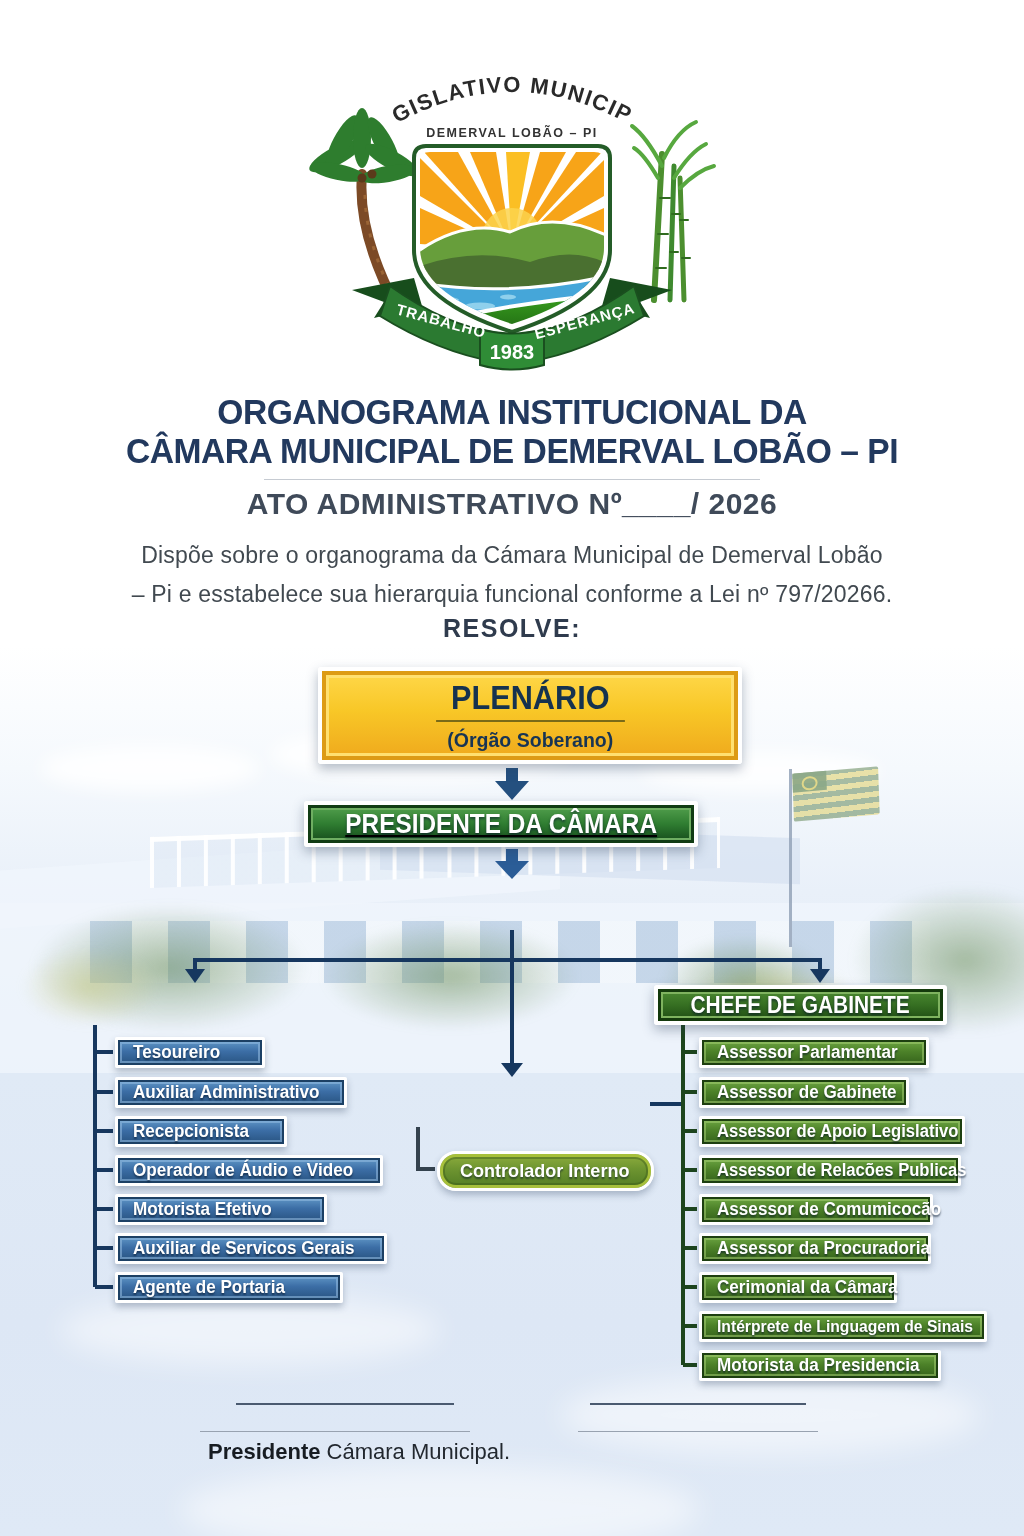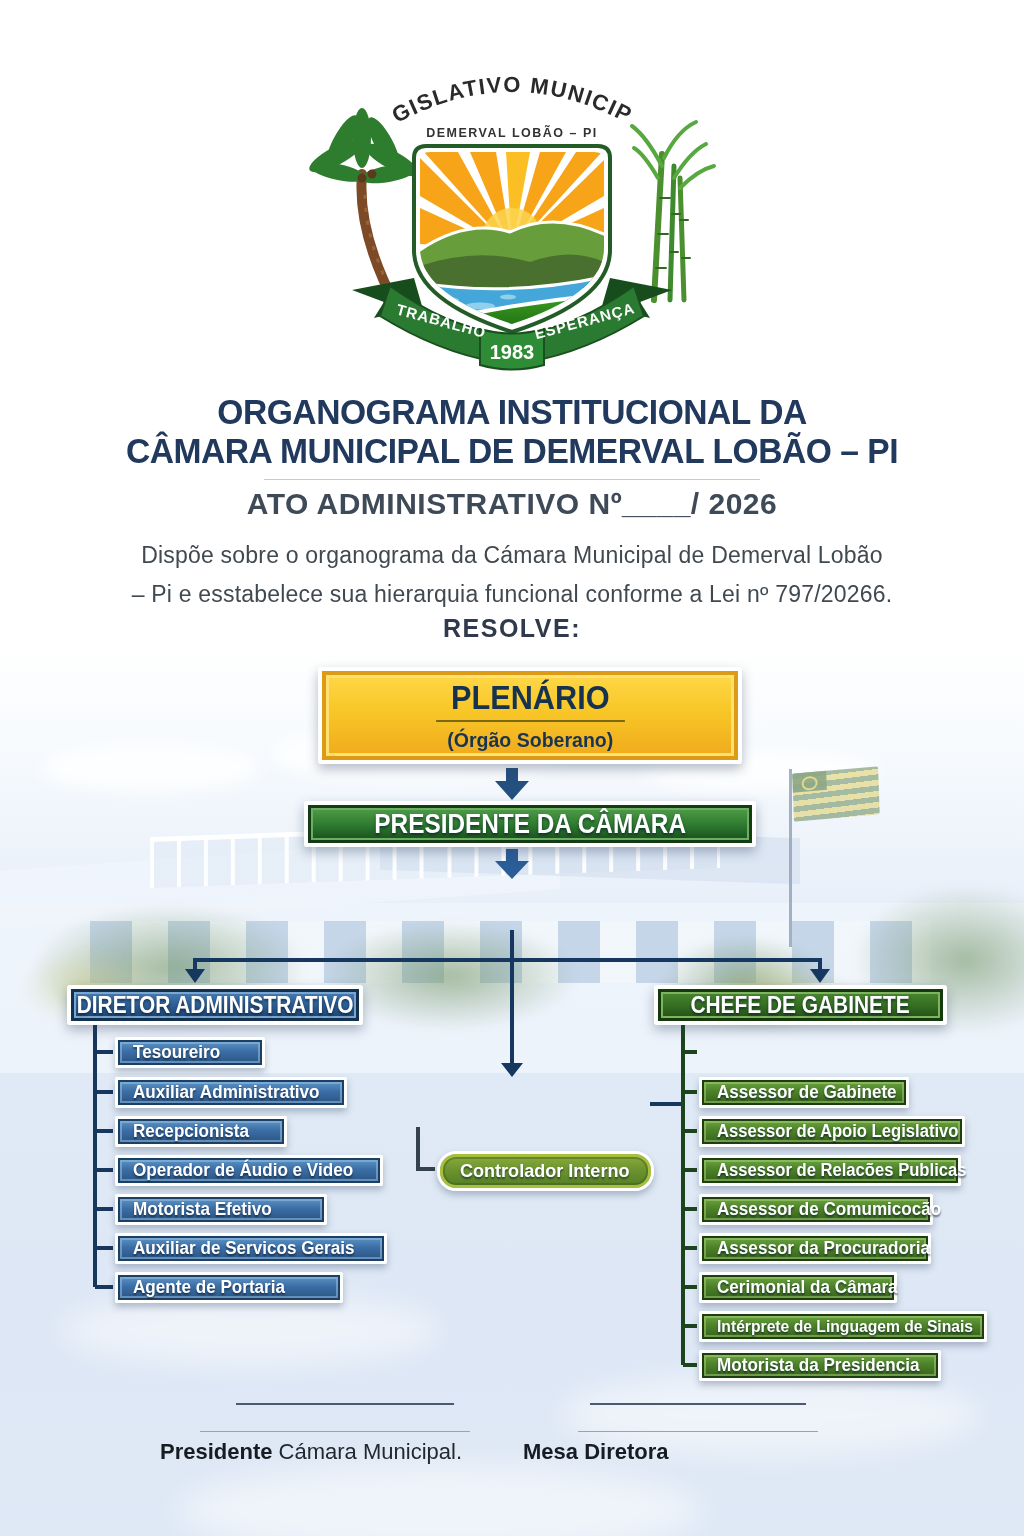--- a/index.html
+++ b/index.html
@@ -49,21 +49,21 @@
   .green-item{background:linear-gradient(180deg,#6fa844 0%,#4d8229 45%,#33611a 100%);
         box-shadow:inset 0 0 0 2px #1d3f10,inset 0 0 0 4px rgba(170,210,120,.5),0 4px 7px rgba(40,60,90,.3);}
   .olive-item{background:linear-gradient(180deg,#8fae3e 0%,#6d9430 45%,#527c24 100%);
         box-shadow:inset 0 0 0 3px #a7c03b,inset 0 0 0 5px rgba(60,90,25,.45),0 4px 7px rgba(40,60,90,.3);}
   .ilabel{font-size:18px;font-weight:700;color:#fff;white-space:nowrap;text-shadow:0 2px 2px rgba(8,24,44,.6);
           transform:scaleX(.95);transform-origin:left center;}
   .plen-t{font-size:33px;font-weight:800;color:#15324f;border-bottom:2px solid #7a6a17;padding:0 16px 3px;}
   .plen-s{font-size:21px;font-weight:700;color:#173454;margin-top:6px;}
   .connectors{position:absolute;left:0;top:0;pointer-events:none;}
   
-  .sig{position:absolute;width:350px;text-align:left;}
+  .sig{position:absolute;width:350px;text-align:right;}
   .sigline1{height:2px;background:#4a5a70;margin:0 auto;}
   .sigline2{height:1px;background:#98a2b0;margin:26px auto 0;}
   .siglabel{margin-top:7px;font-size:22px;color:#22282f;}
   .siglabel b{font-weight:800;color:#171c22;}
 </style>
 </head>
 <body>
 
 <div class="page">
 
@@ -237,28 +237,25 @@
         <path d="M683,1326 H697"></path>
         <path d="M683,1365 H697"></path>
     </g>
   </svg>
 
   <div class="frame gold" style="left:302px;top:667px;width:424px;height:97px;margin-left:16px;">
     <div class="plen-t cond9">PLENÁRIO</div>
     <div class="plen-s cond9">(Órgão Soberano)</div>
   </div>
 
-  <div class="frame green-big" style="left:304px;top:801px;width:452px;height:46px;">
+  <div class="frame green-big" style="left:304px;top:801px;width:394px;height:46px;text-decoration:underline;">
     <div class="wt cond" style="font-size:28px;">PRESIDENTE DA CÂMARA</div>
   </div>
 
 
-  <div class="frame blue-big" style="left:67px;top:985px;width:296px;height:40px;">
-    <div class="wt cond" style="font-size:24px;">DIRETOR ADMINISTRATIVO</div>
-  </div>
 
   <div class="frame greend-big" style="left:654px;top:985px;width:293px;height:40px;">
     <div class="wt cond" style="font-size:24px;">CHEFE DE GABINETE</div>
   </div>
 
   <div class="frame item olive-item" style="left:437px;top:1151px;width:217px;height:40px;padding-left:20px;border-radius:19px;">
     <div class="ilabel" style="font-size:19px;">Controlador Interno</div>
   </div>
 
   <div class="frame item blue-item" style="left:115px;top:1037px;width:150px;height:31px;">
@@ -276,20 +273,23 @@
   <div class="frame item blue-item" style="left:115px;top:1194px;width:212px;height:31px;">
     <div class="ilabel">Motorista Efetivo</div>
     </div>
   <div class="frame item blue-item" style="left:115px;top:1233px;width:272px;height:31px;">
     <div class="ilabel">Auxiliar de Servicos Gerais</div>
     </div>
   <div class="frame item blue-item" style="left:115px;top:1272px;width:228px;height:31px;">
     <div class="ilabel">Agente de Portaria</div>
     </div>
 
+  <div class="frame item green-item" style="left:699px;top:1037px;width:230px;height:31px;">
+    <div class="ilabel">Assessor Parlamentar</div>
+    </div>
   <div class="frame item green-item" style="left:699px;top:1077px;width:210px;height:31px;">
     <div class="ilabel">Assessor de Gabinete</div>
     </div>
   <div class="frame item green-item" style="left:699px;top:1116px;width:266px;height:31px;">
     <div class="ilabel" style="font-size:17.5px;">Assessor de Apoio Legislativo</div>
     </div>
   <div class="frame item green-item" style="left:699px;top:1155px;width:262px;height:31px;">
     <div class="ilabel" style="font-size:17.5px;">Assessor de Relacões Publicas</div>
     </div>
   <div class="frame item green-item" style="left:699px;top:1194px;width:234px;height:31px;">
@@ -309,16 +309,15 @@
     </div>
 
   <div class="sig" style="left:160px;top:1403px;">
     <div class="sigline1" style="width:218px;margin-left:76px;"></div>
     <div class="sigline2" style="width:270px;"></div>
     <div class="siglabel"><b>Presidente</b><span> Cámara Municipal.</span></div>
   </div>
   <div class="sig" style="left:523px;top:1403px;">
     <div class="sigline1" style="width:216px;"></div>
     <div class="sigline2" style="width:240px;"></div>
-    <div class="siglabel" style="font-weight:800;color:#171c22;">Mesa Diretora</div>
   </div>
 
 </div>
 
 </body></html>

